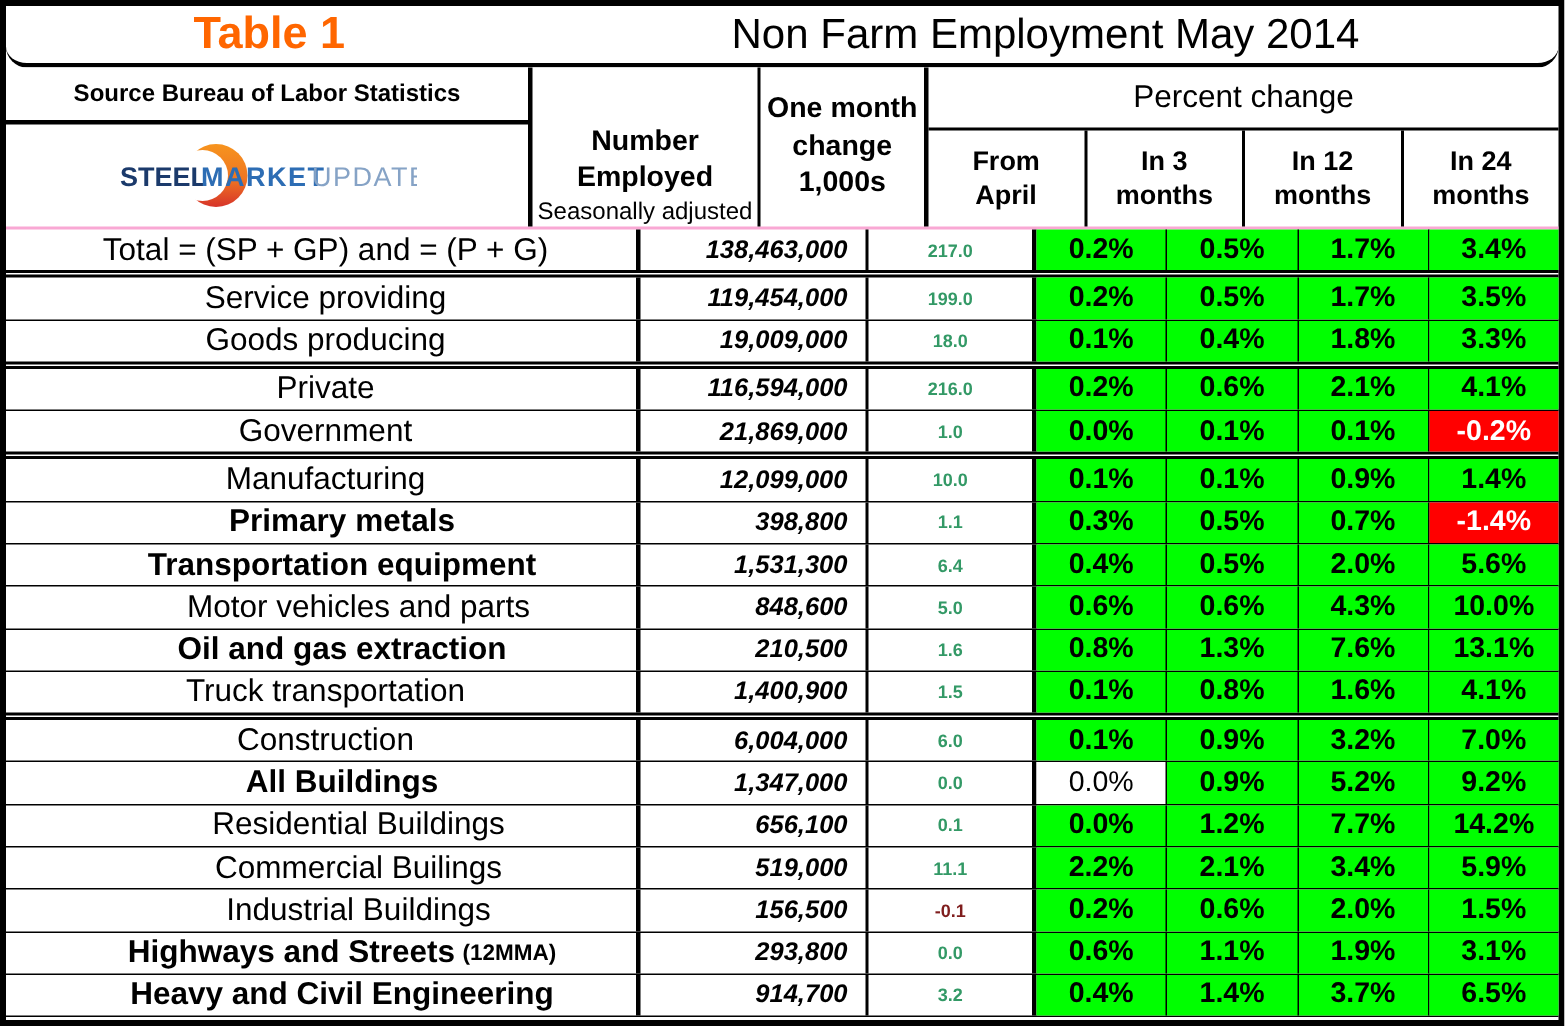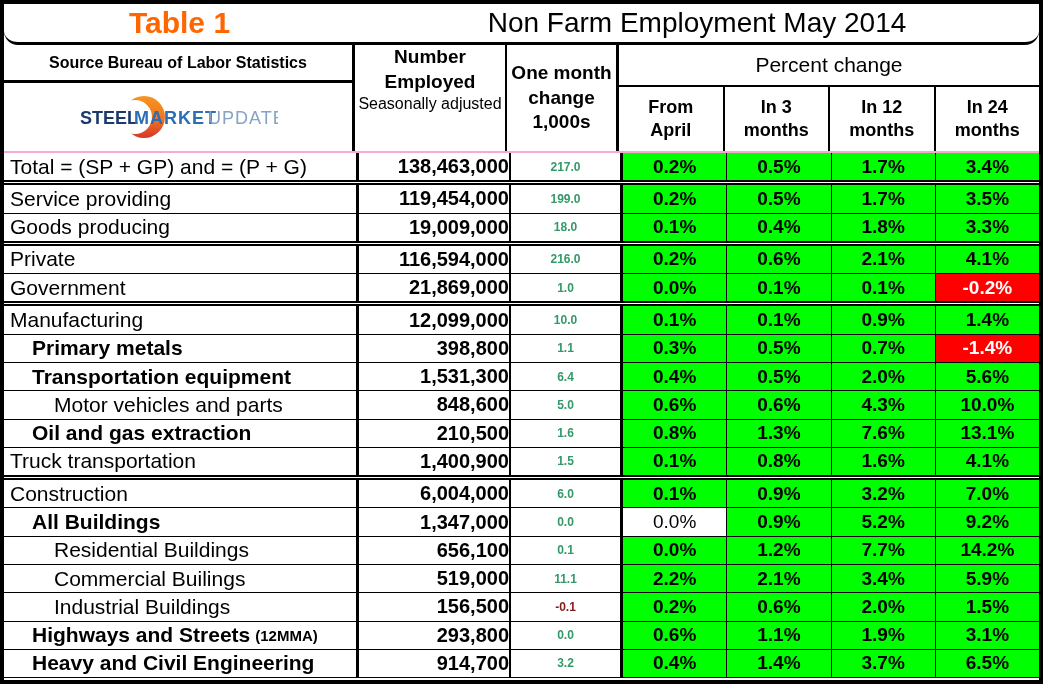--- a/index.html
+++ b/index.html
@@ -11,39 +11,39 @@
   }
   
   .title-row { flex:0 0 38px; border-bottom:3px solid #000; display:flex; align-items:center;border-radius:14px; }
   .title-left { width:351px; text-align:center; font-weight:bold; font-size:30px; color:#ff6600; }
   .title-main { flex:1; text-align:center; font-size:28px; }
   
   .header { flex:0 0 106px; border-bottom:2px solid #f9a8d4; display:flex; }
   .h-left { width:351px; box-sizing:border-box; border-right:3px solid #000; display:flex; flex-direction:column; }
   .h-source { flex:0 0 35px; border-bottom:3px solid #000; display:flex; align-items:center; justify-content:center; font-weight:bold; font-size:16px; }
   .h-logo { flex:1; display:flex; align-items:center; justify-content:center; }
-  .h-emp { width:152px; box-sizing:border-box; border-right:2px solid #000; display:flex; flex-direction:column; align-items:center; justify-content:flex-start; }
+  .h-emp { width:152px; box-sizing:border-box; border-right:2px solid #000; display:flex; flex-direction:column; align-items:center; justify-content:flex-end; }
   .h-emp-main { font-weight:bold; font-size:19px; white-space:pre-line; text-align:center; line-height:1.3; }
   .h-emp-sub { font-size:16px; margin-top:1px; }
   .h-chg { width:112px; box-sizing:border-box; border-right:3px solid #000; display:flex; align-items:center; justify-content:center; font-weight:bold; font-size:19px; white-space:pre-line; text-align:center; line-height:1.3; }
   .h-pct { flex:1; display:flex; flex-direction:column; }
   .h-pct-title { flex:0 0 40px; border-bottom:2px solid #000; display:flex; align-items:center; justify-content:center; font-size:21px; }
   .h-pct-cols { flex:1; display:flex; }
   .h-pct-col { flex:1; box-sizing:border-box; border-right:2px solid #000; display:flex; align-items:center; justify-content:center; font-weight:bold; font-size:18px; white-space:pre-line; text-align:center; line-height:1.3; }
   .h-pct-col:last-child { border-right:none; }
   
   .rows { flex:1; display:flex; flex-direction:column; padding-bottom:2px; }
   .row { flex:1; display:flex; border-bottom:1.5px solid #000; }
   .row.group-end { border-bottom:5px double #000; }
   .cell { box-sizing:border-box; display:flex; align-items:center; overflow:hidden; }
-  .c-label { width:355px; border-right:3px solid #000; font-size:21px; padding-left:6px; }
+  .c-label { width:423px; border-right:3px solid #000; font-size:21px; padding-left:6px;justify-content:center; }
   .c-label.ind1 { padding-left:28px;font-weight:bold; }
   .c-label.ind2 { padding-left:50px; }
   .suffix { font-size:15px; margin-left:5px; }
-  .c-emp { width:152px; border-right:2px solid #000; justify-content:flex-end; font-weight:bold; font-size:20px; }
+  .c-emp { width:152px; border-right:2px solid #000; justify-content:flex-end; padding-right:12px; font-weight:bold; font-size:17px;font-style:italic; }
   .c-chg { width:112px; border-right:3px solid #000; justify-content:center; font-weight:bold; font-size:12px; color:#339966; }
   .c-chg.neg { color:#7f1d1d; }
   .c-pct { flex:1; border-right:1.5px solid #000; justify-content:center; font-weight:bold; font-size:19px; }
   .c-pct:last-child { border-right:none; }
   .c-pct.bg-green { background:#00ff00; }
   .c-pct.bg-red { background:#ff0000; color:#ffffff; }
   .c-pct.bg-white { background:#ffffff; font-weight:normal; }
 </style>
 </head>
 <body>

